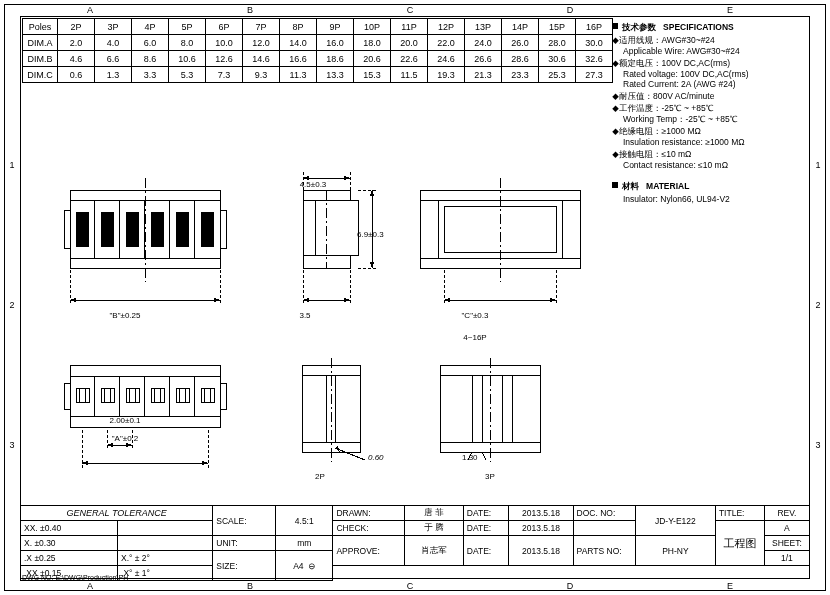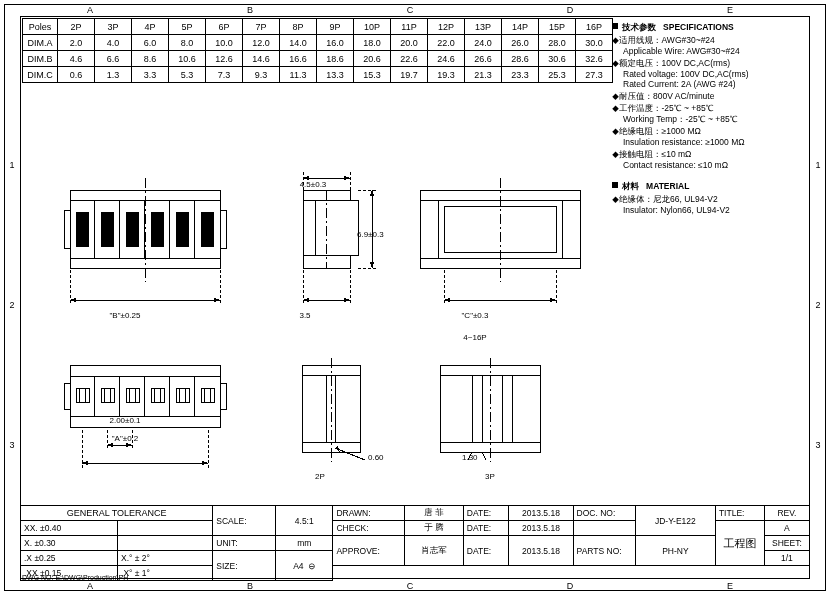--- a/index.html
+++ b/index.html
@@ -31,21 +31,21 @@
 
   
   .lbl{font-size:8px;}
   .lblc{font-size:8px;text-align:center;}
 
   
   .tb{left:20px;top:505px;width:790px;height:74px;}
   .tb table{border-collapse:collapse;font-size:8.5px;width:790px;}
   .tb td{border:1px solid #000;padding:0 3px;height:14px;}
   .ctr{text-align:center;}
-  .gt{text-align:center;font-size:9px;}
+  .gt{text-align:center;font-size:9px;font-style:italic;}
   .dwgno{left:20px;top:574px;font-size:7px;padding-left:2px;}
   .big{font-size:11px;}
 </style>
 </head>
 <body>
 
 <div id="sheet">
 
   <div class="abs bx frame-outer"></div>
   <div class="abs bx frame-inner"></div>
@@ -130,21 +130,21 @@
       <td class="first">DIM.C</td>
       <td>0.6</td>
       <td>1.3</td>
       <td>3.3</td>
       <td>5.3</td>
       <td>7.3</td>
       <td>9.3</td>
       <td>11.3</td>
       <td>13.3</td>
       <td>15.3</td>
-      <td>19.7</td>
+      <td>11.5</td>
       <td>19.3</td>
       <td>21.3</td>
       <td>23.3</td>
       <td>25.3</td>
       <td>27.3</td>
     </tr>
   </tbody>
     </table>
 
   <div class="abs specs">
@@ -167,21 +167,20 @@
 
     <div class="spec-row"><span class="dm">◆</span><span>绝缘电阻：≥1000 MΩ</span></div>
     <div class="spec-sub">Insulation resistance: ≥1000 MΩ</div>
 
     <div class="spec-row"><span class="dm">◆</span><span>接触电阻：≤10 mΩ</span></div>
     <div class="spec-sub">Contact resistance: ≤10 mΩ</div>
 
     <div class="spec-h" style="margin-top:11px;">
       <span class="sq"></span><span>材料</span>&nbsp;&nbsp;&nbsp;<span>MATERIAL</span>
     </div>
-    <div class="spec-row"><span class="dm">◆</span><span>绝缘体：尼龙66, UL94-V2</span></div>
     <div class="spec-sub">Insulator: Nylon66, UL94-V2</div>
   </div>
 
   <svg class="abs" style="left:20px;top:100px;" width="590" height="400">
     <g fill="none" stroke="#000" stroke-width="1" shape-rendering="crispEdges">
 
       <g>
         <rect x="50" y="90" width="150" height="78"></rect>
         <rect x="50" y="90" width="150" height="10"></rect>
         <rect x="50" y="158" width="150" height="10"></rect>
@@ -325,21 +324,21 @@
   </svg>
 
   <div class="abs lblc" style="left:95px;top:416px;width:60px;">2.00±0.1</div>
   <div class="abs lblc" style="left:95px;top:434px;width:60px;">"A"±0.2</div>
   <div class="abs lblc" style="left:85px;top:311px;width:80px;">"B"±0.25</div>
   <div class="abs lblc" style="left:275px;top:311px;width:60px;">3.5</div>
   <div class="abs lblc" style="left:283px;top:180px;width:60px;">4.5±0.3</div>
   <div class="abs lbl" style="left:357px;top:218px;margin-top:12px;">6.9±0.3</div>
   <div class="abs lblc" style="left:440px;top:311px;width:70px;">"C"±0.3</div>
   <div class="abs lblc" style="left:440px;top:333px;width:70px;text-align:center;">4~16P</div>
-  <div class="abs lbl" style="left:368px;top:453px;">0.60</div>
+  <div class="abs lbl" style="left:368px;top:453px;font-style:italic;">0.60</div>
   <div class="abs lbl" style="left:462px;top:453px;">1.30</div>
   <div class="abs lblc" style="left:300px;top:472px;width:40px;">2P</div>
   <div class="abs lblc" style="left:470px;top:472px;width:40px;">3P</div>
 
   <div class="abs tb">
     <table>
       <tbody>
           <tr>
         <td colspan="2" class="gt" rowspan="1" style="width:210px;">GENERAL TOLERANCE</td>
         <td rowspan="2" style="width:62px;">SCALE:</td>

